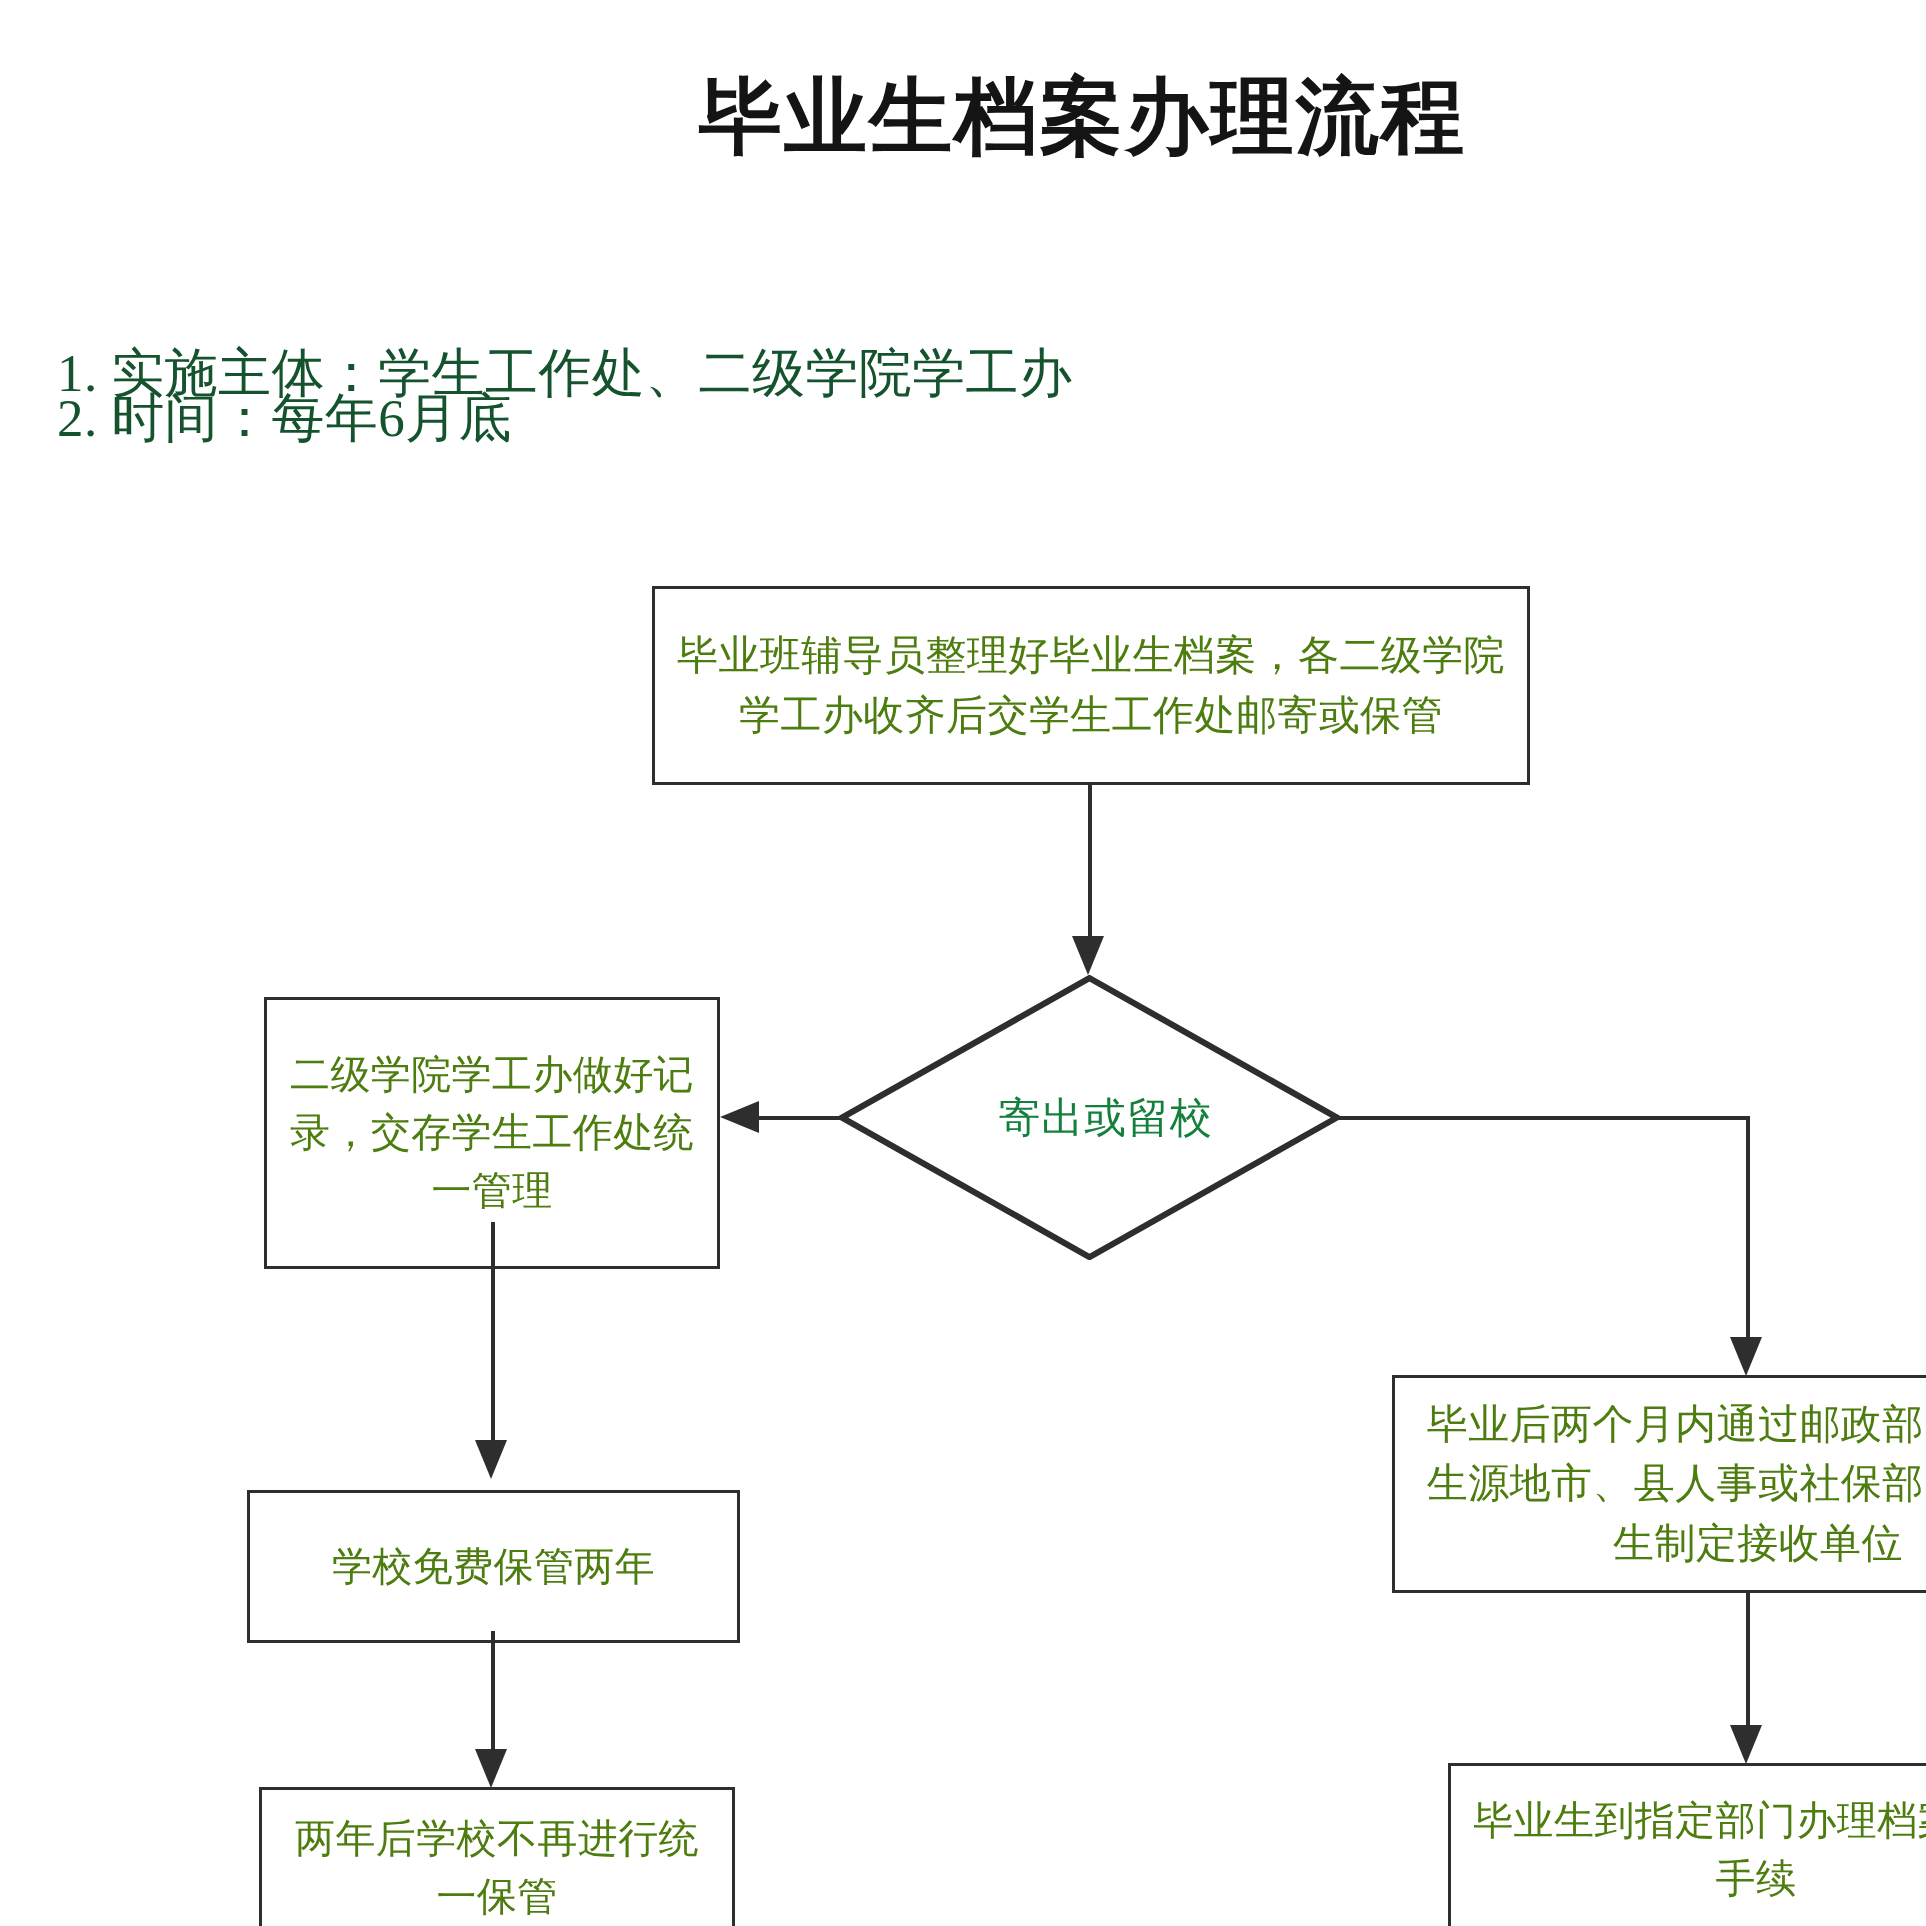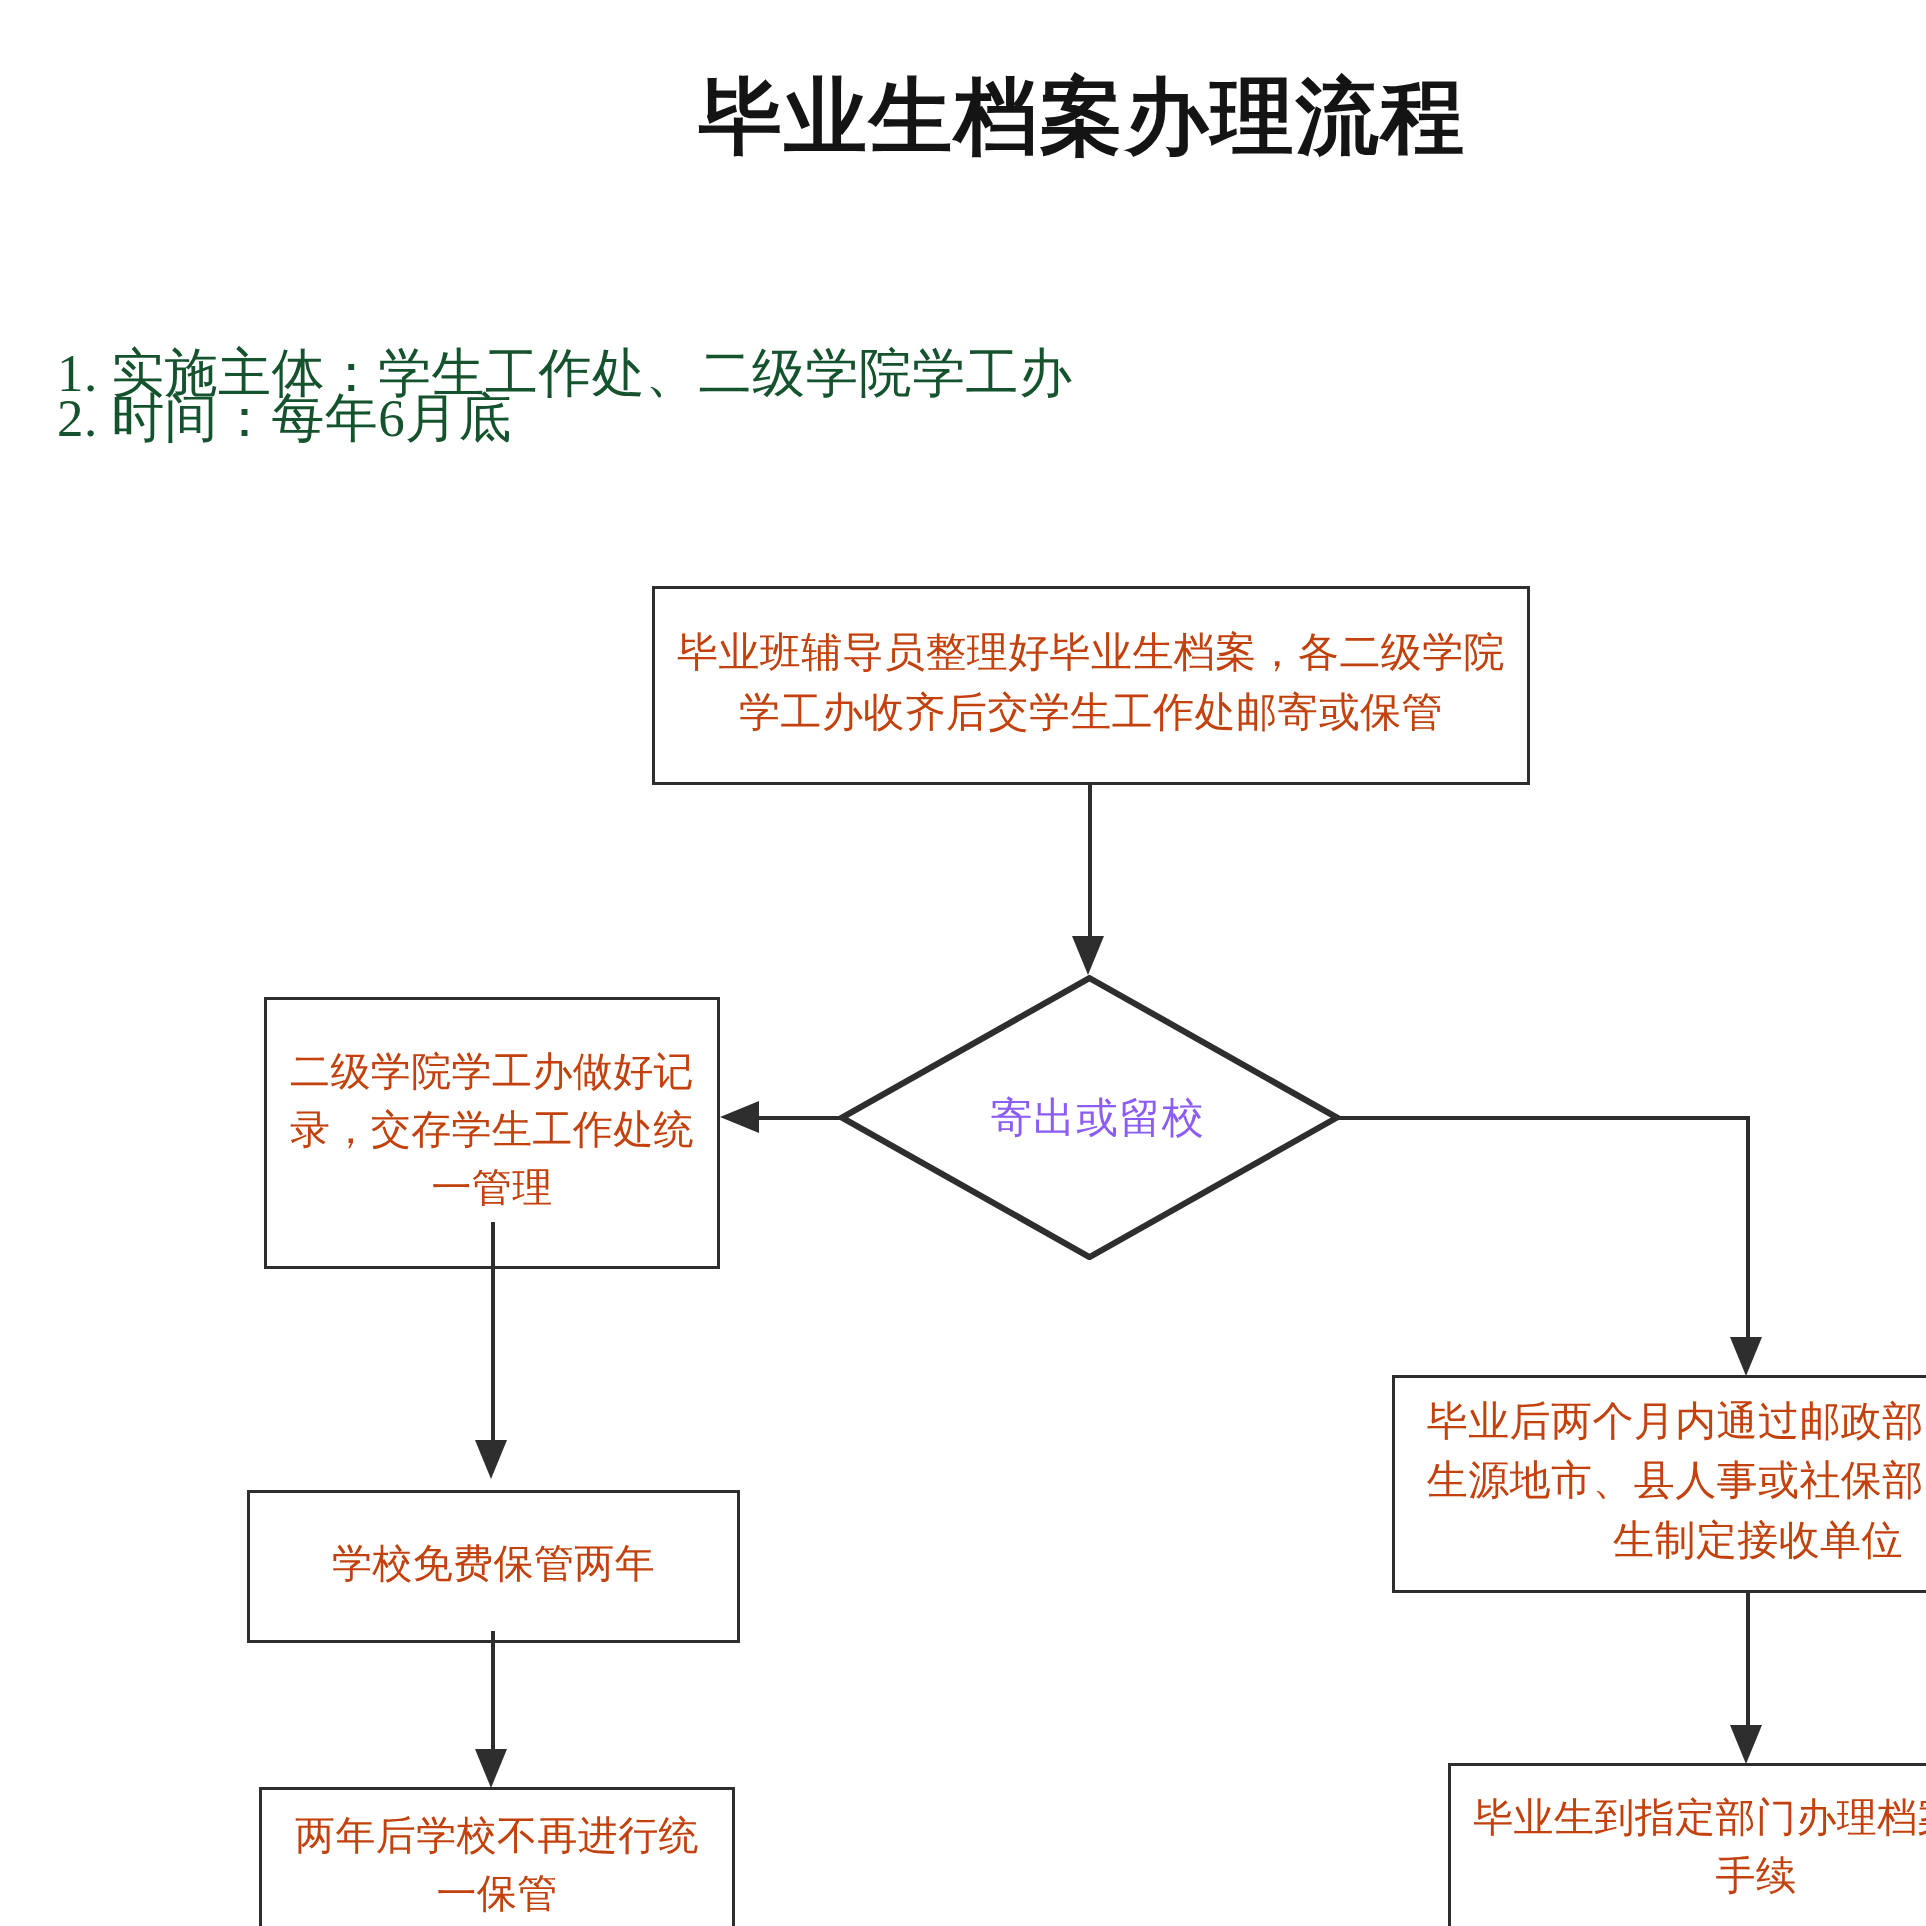--- a/index.html
+++ b/index.html
@@ -53,22 +53,21 @@
     align-items: center;
     justify-content: center;
     text-align: center;
   }
   .node .node-text {
     display: block;
     font-size: 40px;
     line-height: 1.45;
     letter-spacing: 0.4px;
     padding: 0 16px;
-    color: #c2410c;
-    font-family: Liberation Mono, monospace;
+    color: #4d7c0f;
   }
 
   
   #node-collect   { left: 652px; top: 586px;  width: 878px; height: 199px; }
   #node-record    { left: 264px;  top: 997px;  width: 456px; height: 272px; }
   #node-keep2y    { left: 247px;  top: 1478px;  width: 493px; height: 153px; margin-top: 12px; }
   #node-after2y   { left: 259px;  top: 1787px;  width: 476px; height: 162px; }
   #node-mail      { left: 1392px; top: 1375px;  width: 732px; height: 218px; }
   #node-handover  { left: 1448px; top: 1763px;  width: 616px; height: 173px; }
 
@@ -82,30 +81,30 @@
     top: 975px;
     width: 501px;
     height: 285px;
   }
   #node-decision .diamond-shape {
     position: absolute;
     inset: 0;
   }
   #node-decision .diamond-label {
     position: absolute;
-    left: 8px;
+    left: 16px;
     top: 0;
     width: 501px;
     height: 285px;
     display: flex;
     align-items: center;
     justify-content: center;
     font-size: 42px;
     letter-spacing: 0.8px;
-    color: #8b5cf6;
+    color: #15803d;
   }
 
   
   .conn {
     position: absolute;
     background: #2e2e2e;
   }
   .conn-v { width: 3.5px; }
   .conn-h { height: 3.5px; }
 

